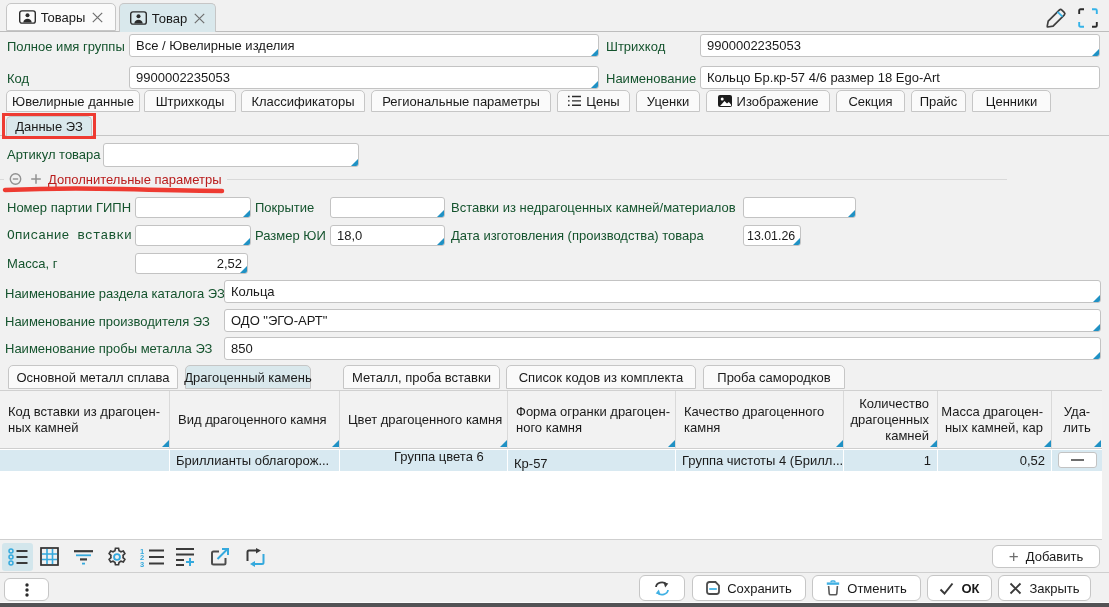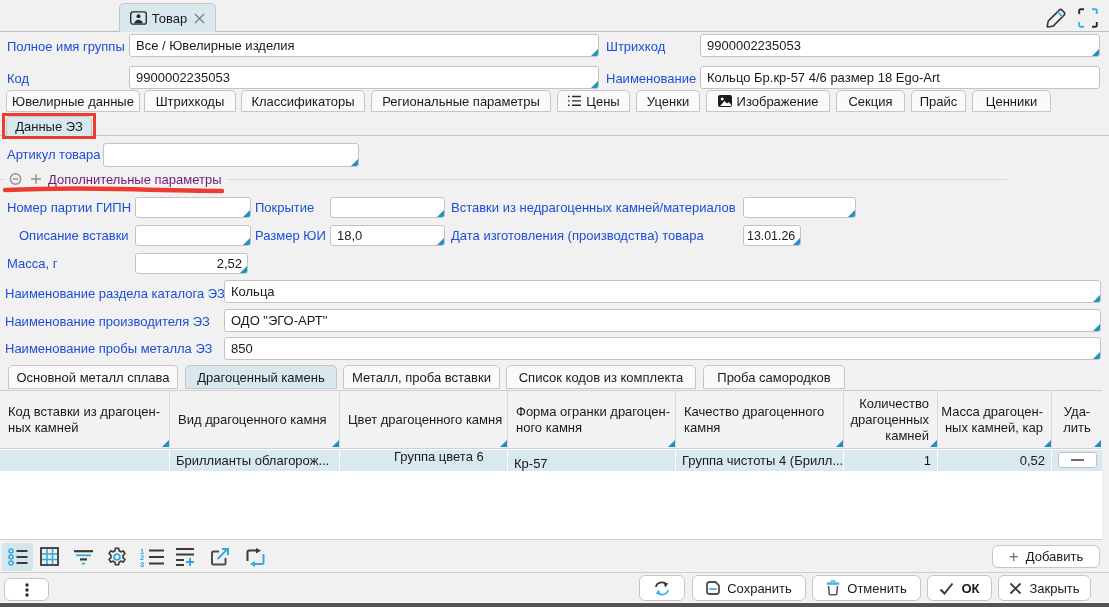--- a/index.html
+++ b/index.html
@@ -1,36 +1,47 @@
 <!DOCTYPE html>
 <html><head>
 <meta charset="utf-8">
 <style>
   html,body{margin:0;padding:0;}
   body{width:1109px;height:607px;overflow:hidden;font-family:"Liberation Sans",sans-serif;background:#f1f1f1;color:#1a1a1a;}
   #app{position:relative;width:1109px;height:607px;background:#f1f1f1;font-size:13px;}
   .abs{position:absolute;}
-  .lbl{position:absolute;white-space:nowrap;font-size:13px;color:#1d4ed8;line-height:15px;}
+  .lbl{position:absolute;white-space:nowrap;font-size:13px;color:#14532d;line-height:15px;}
   .inp{position:absolute;background:#fff;border:1px solid #c3c3c3;border-radius:3px;box-sizing:border-box;font-size:13px;color:#1a1a1a;white-space:nowrap;overflow:hidden;display:flex;align-items:center;padding:0 6px;}
   .inp.tri::after{content:"";position:absolute;right:-1px;bottom:-1px;width:0;height:0;border-left:9px solid transparent;border-bottom:9px solid #1f91c4;}
   .tab{position:absolute;box-sizing:border-box;background:#fafafa;border:1px solid #c6c6c6;border-radius:5px 5px 0 0;display:flex;align-items:center;justify-content:center;font-size:13px;white-space:nowrap;gap:6px;}
   .tab.sel{background:#d9e8ec;}
   .hline{position:absolute;height:1px;background:#bdbdbd;}
   .btn{position:absolute;box-sizing:border-box;background:#fff;border:1px solid #c6c6c6;border-radius:6px;display:flex;align-items:center;justify-content:center;font-size:13px;gap:7px;}
   .hcell{position:absolute;box-sizing:border-box;display:flex;align-items:center;font-size:13px;line-height:16px;overflow:hidden;}
   .tria{position:absolute;width:0;height:0;border-left:7px solid transparent;border-bottom:7px solid #1f91c4;}
   .dcell{position:absolute;box-sizing:border-box;display:flex;align-items:center;font-size:13px;white-space:nowrap;overflow:hidden;padding:0 6px;}
   .vsep{position:absolute;width:1px;background:#d9d9d9;}
   .nw{white-space:nowrap;}
 </style>
 </head>
 <body>
 <div id="app">
 
   <div class="hline" style="left:0;top:31px;width:1109px;"></div>
+  <div class="tab" id="ttab1" style="left:6px;top:3px;width:110px;height:28px;gap:5px;">
+    <svg width="17" height="14" viewBox="0 0 17 14">
+        <rect x="0.7" y="0.9" width="15.6" height="12.2" rx="2.2" fill="none" stroke="#2b2b2b" stroke-width="1.4"></rect>
+        <circle cx="8.5" cy="5.2" r="2" fill="#2b2b2b"></circle>
+        <path d="M4.2 12.4 Q5 8.7 8.5 8.7 Q12 8.7 12.8 12.4 Z" fill="#2b2b2b"></path>
+      </svg>
+    <span>Товары</span>
+      <svg width="11" height="11" viewBox="0 0 11 11" style="margin-left:2px;">
+        <path d="M0.8 0.8 L10.2 10.2 M10.2 0.8 L0.8 10.2" stroke="#6f6f6f" stroke-width="1.2"></path>
+      </svg>
+  </div>
   <div class="tab sel" id="ttab2" style="left:119px;top:3px;width:97px;height:29px;border-bottom:none;gap:5px;">
     <svg width="17" height="14" viewBox="0 0 17 14">
         <rect x="0.7" y="0.9" width="15.6" height="12.2" rx="2.2" fill="none" stroke="#2b2b2b" stroke-width="1.4"></rect>
         <circle cx="8.5" cy="5.2" r="2" fill="#2b2b2b"></circle>
         <path d="M4.2 12.4 Q5 8.7 8.5 8.7 Q12 8.7 12.8 12.4 Z" fill="#2b2b2b"></path>
       </svg>
     <span>Товар</span>
       <svg width="11" height="11" viewBox="0 0 11 11" style="margin-left:2px;">
         <path d="M0.8 0.8 L10.2 10.2 M10.2 0.8 L0.8 10.2" stroke="#6f6f6f" stroke-width="1.2"></path>
       </svg>
@@ -89,51 +100,51 @@
   <div class="lbl" style="left:7px;top:147px;">Артикул товара</div>
   <div class="inp tri" style="left:103px;top:143px;width:256px;height:24px;"></div>
 
   <div class="hline" style="left:0;top:179px;width:4px;background:#d9d9d9;"></div>
   <div class="hline" style="left:227px;top:179px;width:780px;background:#d9d9d9;"></div>
   <svg class="abs" style="left:9px;top:172px;" width="34" height="14" viewBox="0 0 34 14">
     <circle cx="6.5" cy="7" r="5.2" fill="none" stroke="#919191" stroke-width="1.4"></circle>
     <path d="M3.8 7 h5.4" stroke="#919191" stroke-width="1.4"></path>
     <path d="M27 2.2 v9.6 M22.2 7 h9.6" stroke="#919191" stroke-width="1.5"></path>
   </svg>
-  <div class="lbl" style="left:48px;top:172px;color:#701a75;">Дополнительные параметры</div>
+  <div class="lbl" style="left:48px;top:172px;color:#b91c1c;">Дополнительные параметры</div>
   <svg class="abs" style="left:0;top:184px;" width="240" height="14" viewBox="0 0 240 14">
     <path d="M5 6 Q 60 3.5 120 5 T 222 7" fill="none" stroke="#ee3b32" stroke-width="4.5" stroke-linecap="round"></path>
   </svg>
 
   <div class="lbl" style="left:7px;top:200px;">Номер партии ГИПН</div>
   <div class="inp tri" style="left:135px;top:197px;width:116px;height:21px;"></div>
   <div class="lbl" style="left:255px;top:200px;">Покрытие</div>
   <div class="inp tri" style="left:330px;top:197px;width:115px;height:21px;"></div>
   <div class="lbl" style="left:451px;top:200px;">Вставки из недрагоценных камней/материалов</div>
   <div class="inp tri" style="left:743px;top:197px;width:113px;height:21px;"></div>
 
-  <div class="lbl" style="left:19px;top:228px;">Описание вставки</div>
+  <div class="lbl" style="left:7px;top:228px;font-family:Liberation Mono, monospace;">Описание вставки</div>
   <div class="inp tri" style="left:135px;top:225px;width:116px;height:21px;"></div>
   <div class="lbl" style="left:255px;top:228px;">Размер ЮИ</div>
   <div class="inp tri" style="left:330px;top:225px;width:115px;height:21px;">18,0</div>
   <div class="lbl" style="left:451px;top:228px;">Дата изготовления (производства) товара</div>
   <div class="inp tri" style="left:743px;top:225px;width:58px;height:21px;padding:0 3px;font-size:12.4px;">13.01.26</div>
 
   <div class="lbl" style="left:7px;top:256px;">Масса, г</div>
   <div class="inp tri" style="left:135px;top:253px;width:113px;height:21px;justify-content:flex-end;padding-right:5px;">2,52</div>
 
   <div class="lbl" style="left:5px;top:286px;">Наименование раздела каталога ЭЗ</div>
   <div class="inp tri" style="left:224px;top:280px;width:877px;height:23px;">Кольца</div>
   <div class="lbl" style="left:5px;top:314px;">Наименование производителя ЭЗ</div>
   <div class="inp tri" style="left:224px;top:309px;width:877px;height:23px;">ОДО "ЭГО-АРТ"</div>
   <div class="lbl" style="left:5px;top:341px;">Наименование пробы металла ЭЗ</div>
   <div class="inp tri" style="left:224px;top:337px;width:877px;height:23px;">850</div>
 
   <div class="tab" style="left:8px;top:365px;width:170px;height:24px;">Основной металл сплава</div>
-  <div class="tab sel" style="left:185px;top:365px;width:152px;height:24px;">Драгоценный камень</div>
+  <div class="tab sel" style="left:185px;top:365px;width:126px;height:24px;">Драгоценный камень</div>
   <div class="tab" style="left:343px;top:365px;width:157px;height:24px;">Металл, проба вставки</div>
   <div class="tab" style="left:506px;top:365px;width:190px;height:24px;">Список кодов из комплекта</div>
   <div class="tab" style="left:703px;top:365px;width:142px;height:24px;">Проба самородков</div>
 
   <div class="abs" id="tablearea" style="left:0;top:390px;width:1102px;height:150px;background:#fff;border-bottom:1px solid #cfcfcf;box-sizing:border-box;">
     <div class="abs" style="left:0;top:0;width:1102px;height:59px;background:#f2f2f2;border-top:1px solid #d0d0d0;border-bottom:1px solid #cfcfcf;box-sizing:border-box;"></div>
     <div class="vsep" style="left:169px;top:1px;height:57px;"></div>
     <div class="vsep" style="left:339px;top:1px;height:57px;"></div>
     <div class="vsep" style="left:507px;top:1px;height:57px;"></div>
     <div class="vsep" style="left:675px;top:1px;height:57px;"></div>

